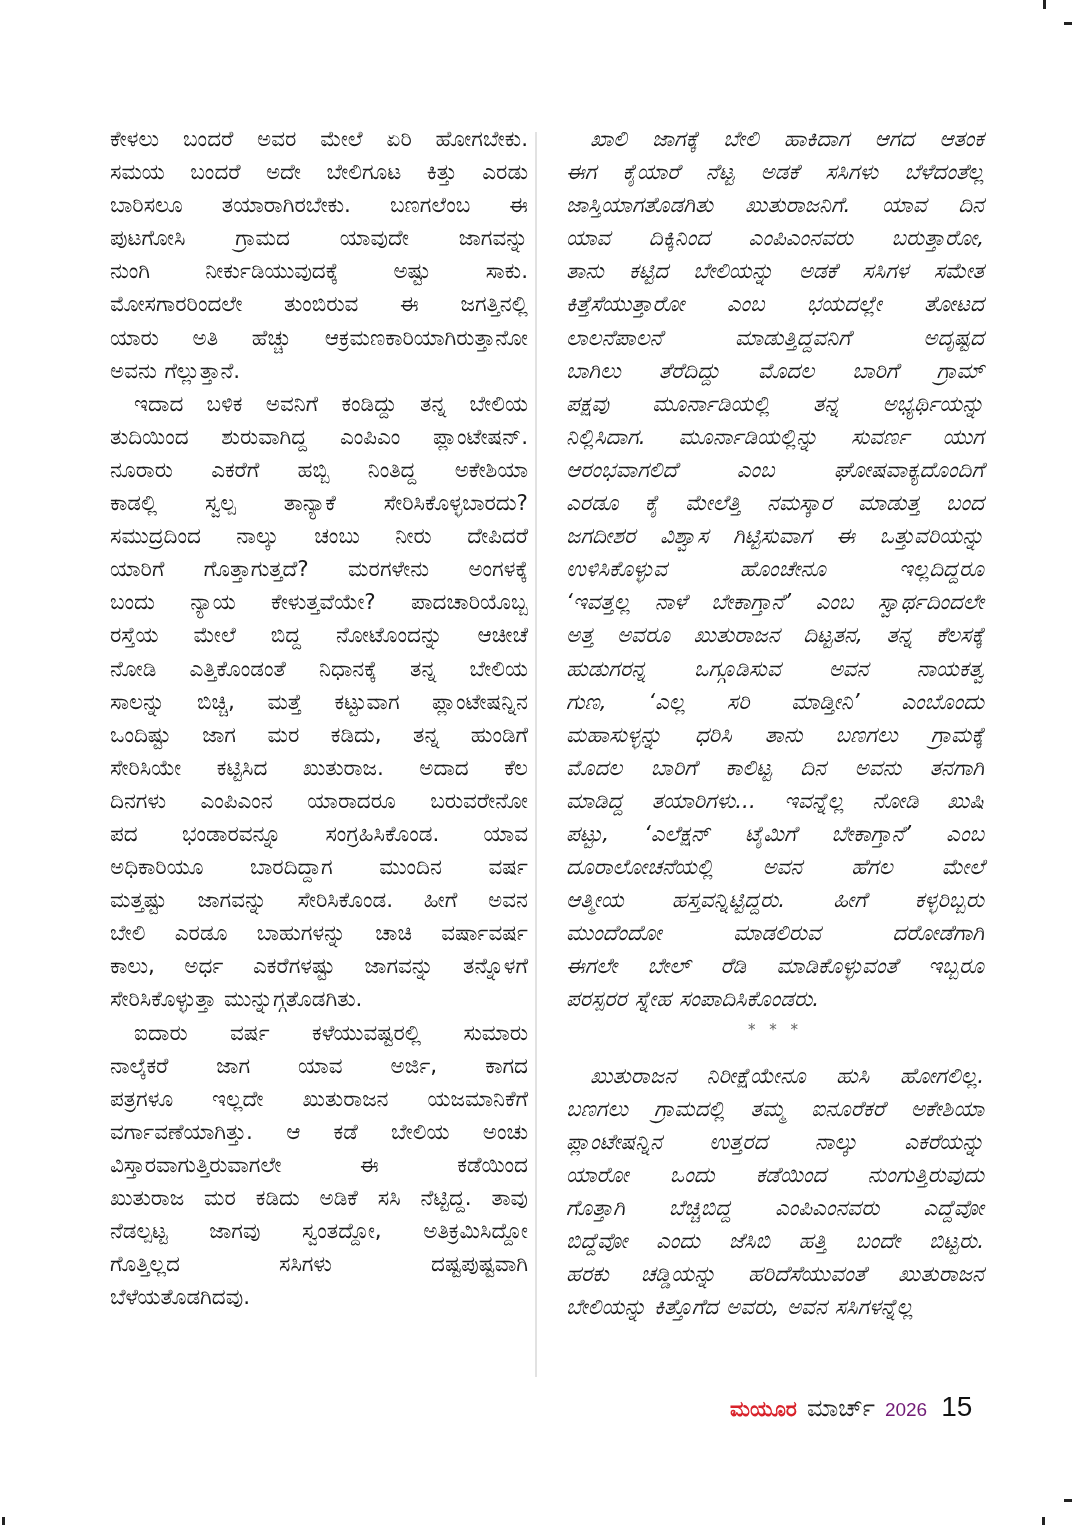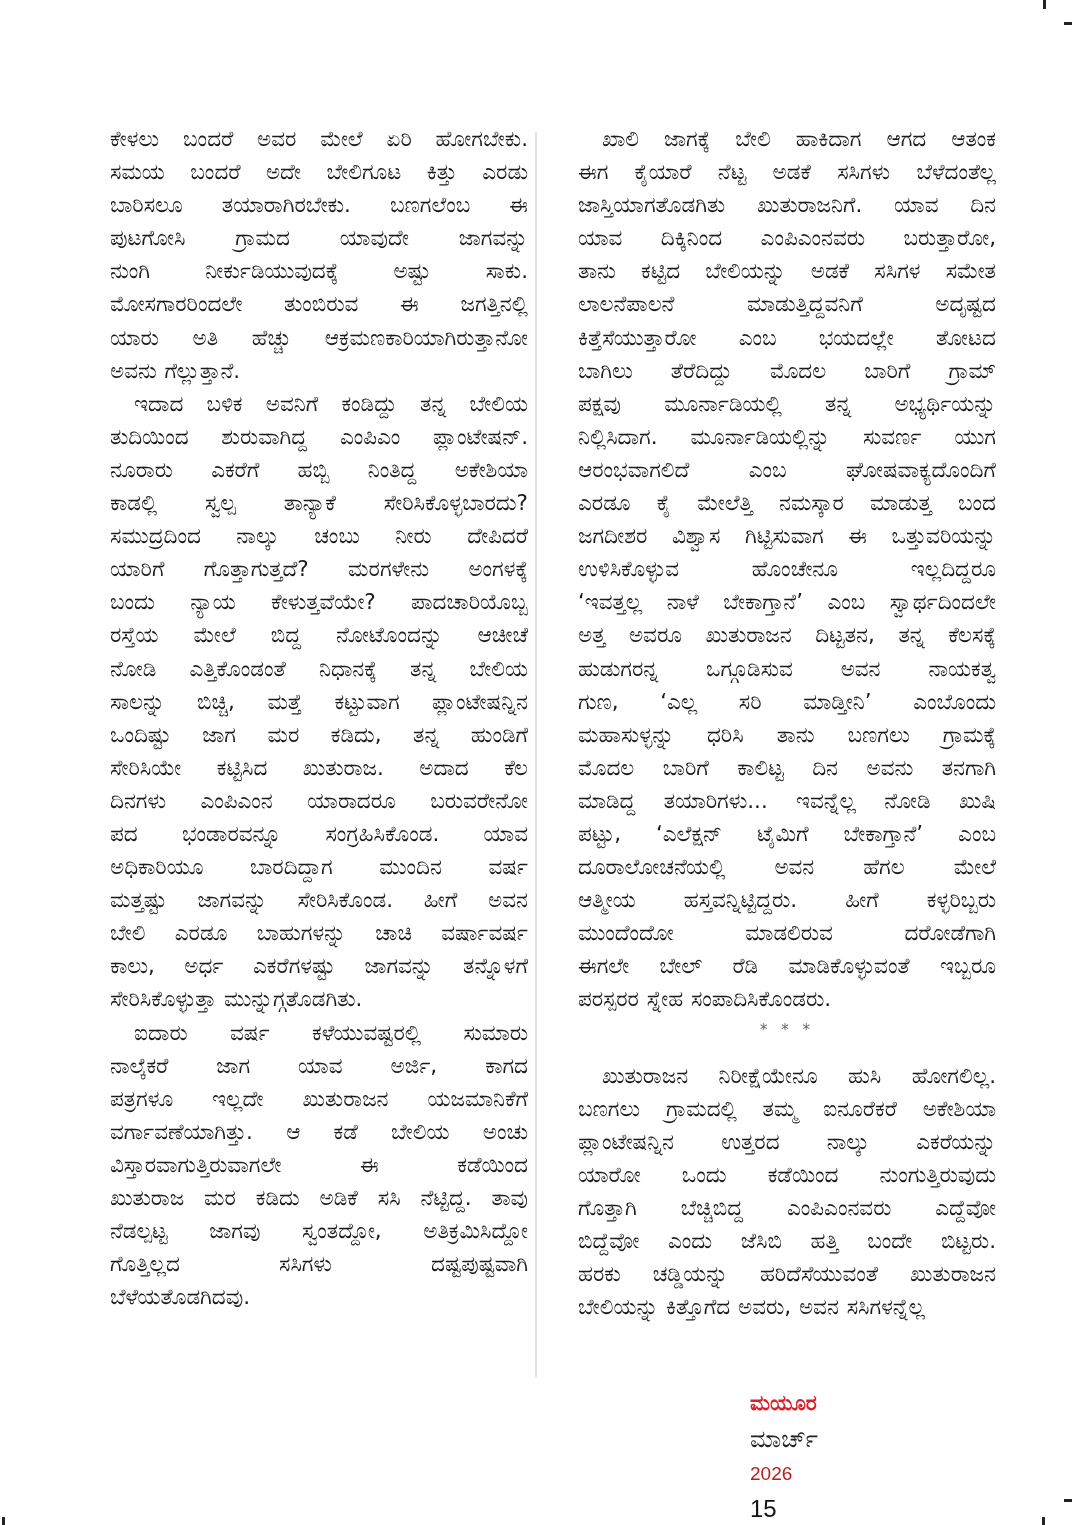--- a/index.html
+++ b/index.html
@@ -30,21 +30,21 @@
       position: absolute;
       top: 0;
       width: 418px;
       font-size: 21.5px;
       line-height: 33.1px;
       text-align: justify;
       text-align-last: auto;
       word-spacing: 1px;
     }
     .col-left { left: 0; }
-    .col-right { left: 468px; }
+    .col-right { left: 456px; font-style: italic; }
     .divider {
       position: absolute;
       left: 425px;
       top: 10px;
       width: 2px;
       height: 1245px;
       background: #e2e2e2;
     }
     .para {
       margin: 0;
@@ -71,42 +71,41 @@
     }
     .gap { display: block; height: 10px; }
     .footer {
       position: absolute;
       top: 1391px;
       left: 730px;
       height: 40px;
       display: flex;
       align-items: baseline;
       gap: 10px;
-      flex-direction: column;
     }
     .footer .brand {
       color: #d8222a;
       font-weight: bold;
       font-size: 21px;
       font-family: "DejaVu Sans", sans-serif;
     }
     .footer .month {
       font-size: 24px;
       color: #222;
     }
     .footer .year {
       font-size: 19px;
-      color: #b91c1c;
+      color: #701a75;
       font-family: "Liberation Sans", sans-serif;
     }
     .footer .pageno {
-      font-size: 24px;
+      font-size: 28px;
       color: #111;
       font-family: "Liberation Sans", sans-serif;
-      margin-left: 20px;
+      margin-left: 4px;
     }
   </style>
 </head>
 <body>
 
 <div class="crop-mark" style="left:1043px; top:0; width:3px; height:9px;"></div>
 <div class="crop-mark" style="left:1064px; top:22px; width:8px; height:3px;"></div>
 <div class="crop-mark" style="left:2px; top:1517px; width:3px; height:8px;"></div>
 <div class="crop-mark" style="left:1064px; top:1499px; width:8px; height:3px;"></div>
 <div class="crop-mark" style="left:1042px; top:1517px; width:3px; height:8px;"></div>
@@ -157,22 +156,22 @@
       </div>
     </div>
   <div class="divider"></div>
   <div class="column col-right" id="right-col">
       <div class="para">
         <span class="line indent">ಖಾಲಿ ಜಾಗಕ್ಕೆ ಬೇಲಿ ಹಾಕಿದಾಗ ಆಗದ ಆತಂಕ</span>
         <span class="line">ಈಗ ಕೈಯಾರೆ ನೆಟ್ಟ ಅಡಕೆ ಸಸಿಗಳು ಬೆಳೆದಂತೆಲ್ಲ</span>
         <span class="line">ಜಾಸ್ತಿಯಾಗತೊಡಗಿತು ಖುತುರಾಜನಿಗೆ. ಯಾವ ದಿನ</span>
         <span class="line">ಯಾವ ದಿಕ್ಕಿನಿಂದ ಎಂಪಿಎಂನವರು ಬರುತ್ತಾರೋ,</span>
         <span class="line">ತಾನು ಕಟ್ಟಿದ ಬೇಲಿಯನ್ನು ಅಡಕೆ ಸಸಿಗಳ ಸಮೇತ</span>
+        <span class="line">ಕಿತ್ತೆಸೆಯುತ್ತಾರೋ ಎಂಬ ಭಯದಲ್ಲೇ ತೋಟದ</span>
         <span class="line">ಲಾಲನೆಪಾಲನೆ ಮಾಡುತ್ತಿದ್ದವನಿಗೆ ಅದೃಷ್ಟದ</span>
-        <span class="line">ಕಿತ್ತೆಸೆಯುತ್ತಾರೋ ಎಂಬ ಭಯದಲ್ಲೇ ತೋಟದ</span>
         <span class="line">ಬಾಗಿಲು ತೆರೆದಿದ್ದು ಮೊದಲ ಬಾರಿಗೆ ಗ್ರಾಮ್</span>
         <span class="line">ಪಕ್ಷವು ಮೂರ್ನಾಡಿಯಲ್ಲಿ ತನ್ನ ಅಭ್ಯರ್ಥಿಯನ್ನು</span>
         <span class="line">ನಿಲ್ಲಿಸಿದಾಗ. ಮೂರ್ನಾಡಿಯಲ್ಲಿನ್ನು ಸುವರ್ಣ ಯುಗ</span>
         <span class="line">ಆರಂಭವಾಗಲಿದೆ ಎಂಬ ಘೋಷವಾಕ್ಯದೊಂದಿಗೆ</span>
         <span class="line">ಎರಡೂ ಕೈ ಮೇಲೆತ್ತಿ ನಮಸ್ಕಾರ ಮಾಡುತ್ತ ಬಂದ</span>
         <span class="line">ಜಗದೀಶರ ವಿಶ್ವಾಸ ಗಿಟ್ಟಿಸುವಾಗ ಈ ಒತ್ತುವರಿಯನ್ನು</span>
         <span class="line">ಉಳಿಸಿಕೊಳ್ಳುವ ಹೊಂಚೇನೂ ಇಲ್ಲದಿದ್ದರೂ</span>
         <span class="line">‘ಇವತ್ತಲ್ಲ ನಾಳೆ ಬೇಕಾಗ್ತಾನೆ’ ಎಂಬ ಸ್ವಾರ್ಥದಿಂದಲೇ</span>
         <span class="line">ಅತ್ತ ಅವರೂ ಖುತುರಾಜನ ದಿಟ್ಟತನ, ತನ್ನ ಕೆಲಸಕ್ಕೆ</span>
         <span class="line">ಹುಡುಗರನ್ನ ಒಗ್ಗೂಡಿಸುವ ಅವನ ನಾಯಕತ್ವ</span>

